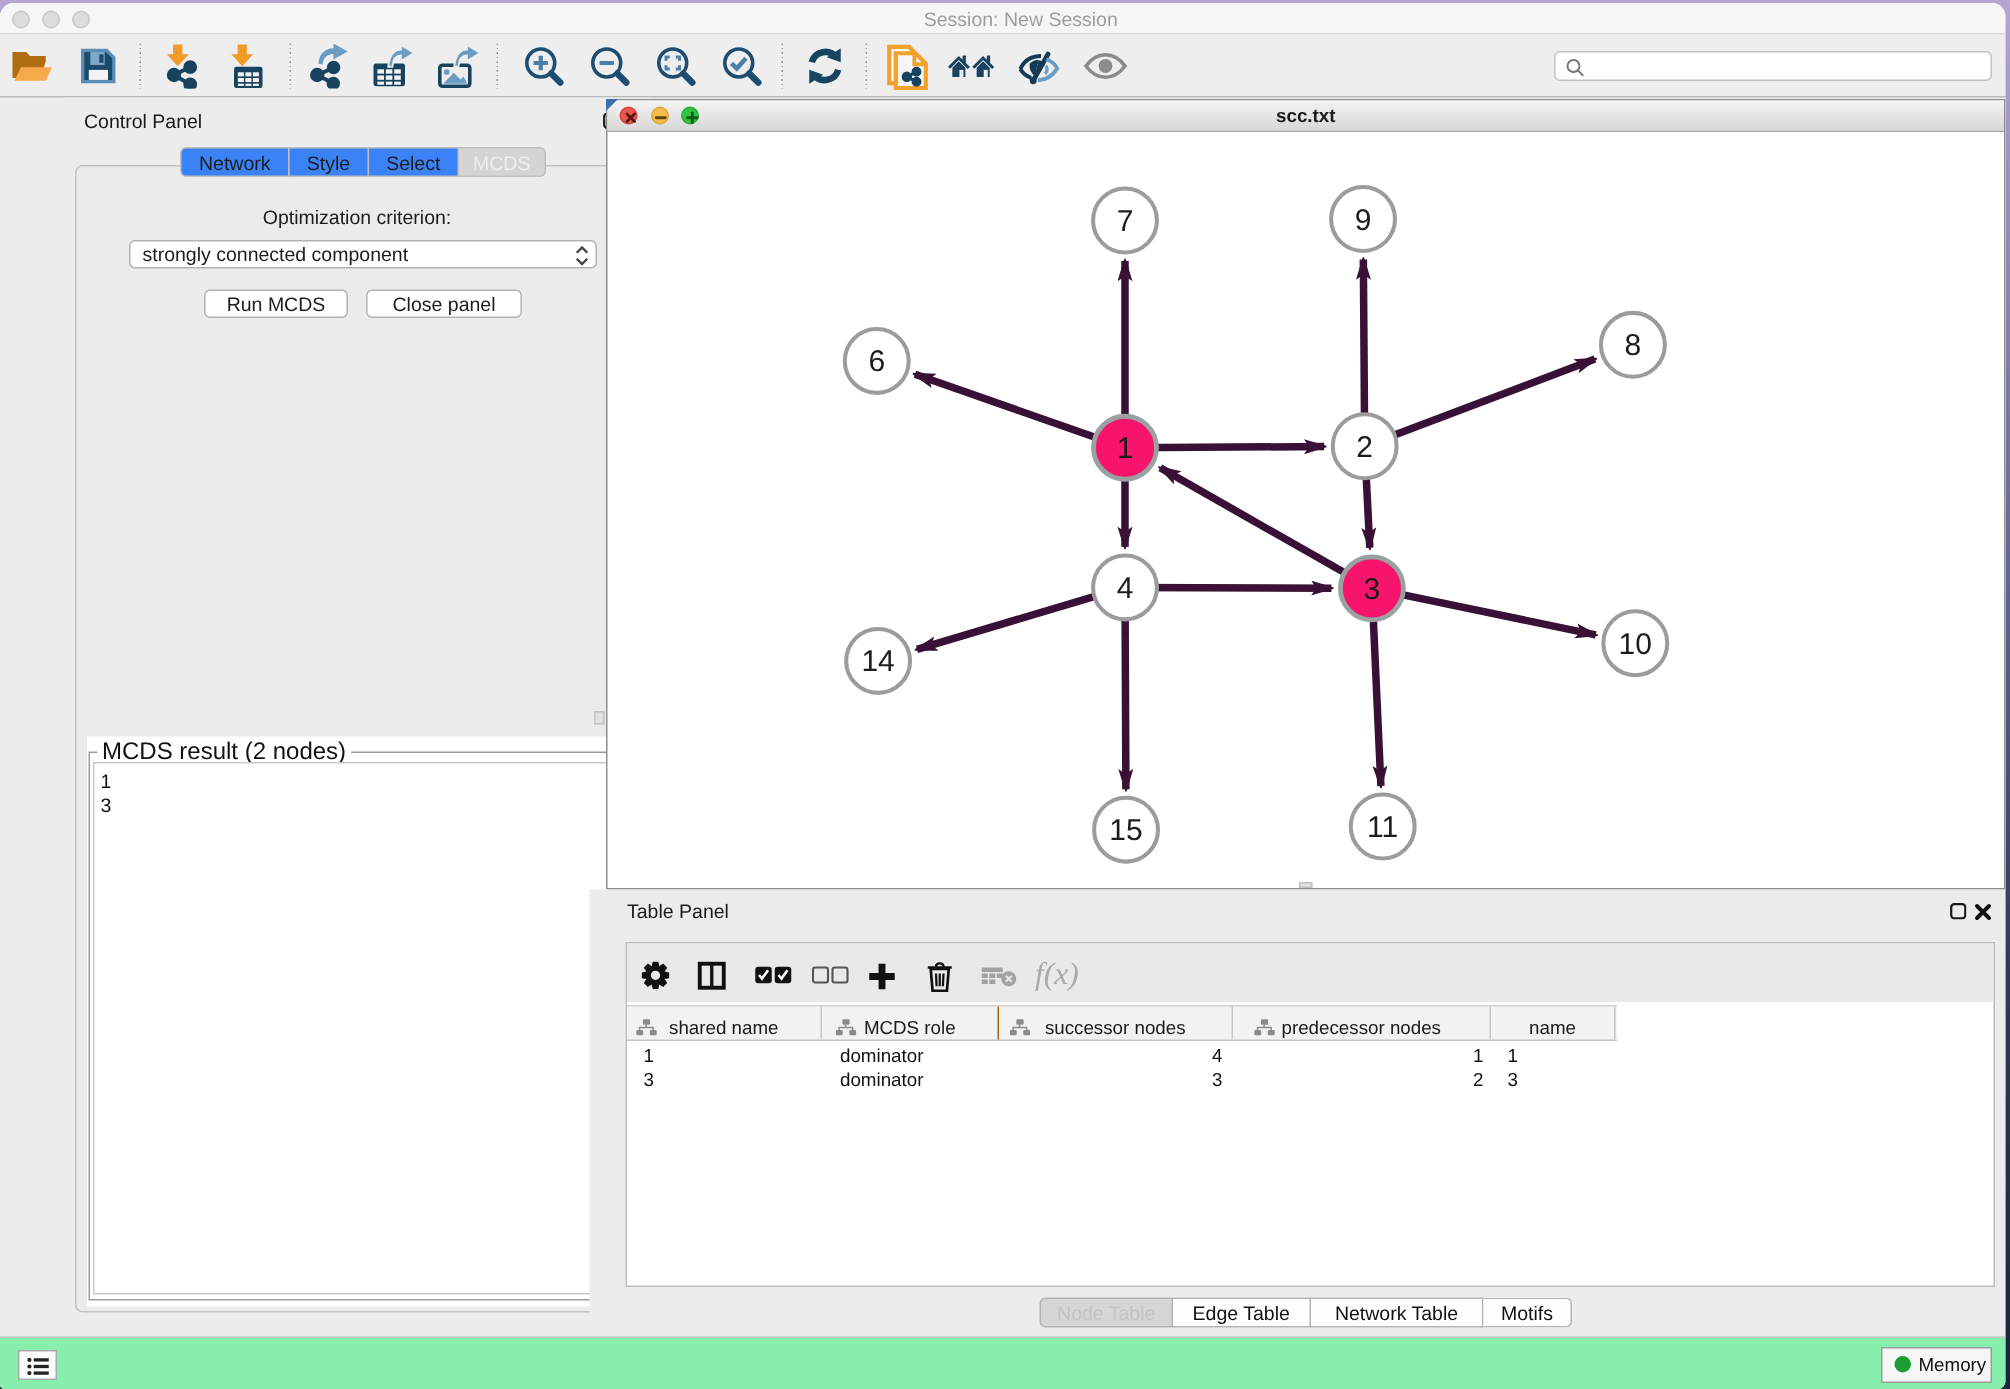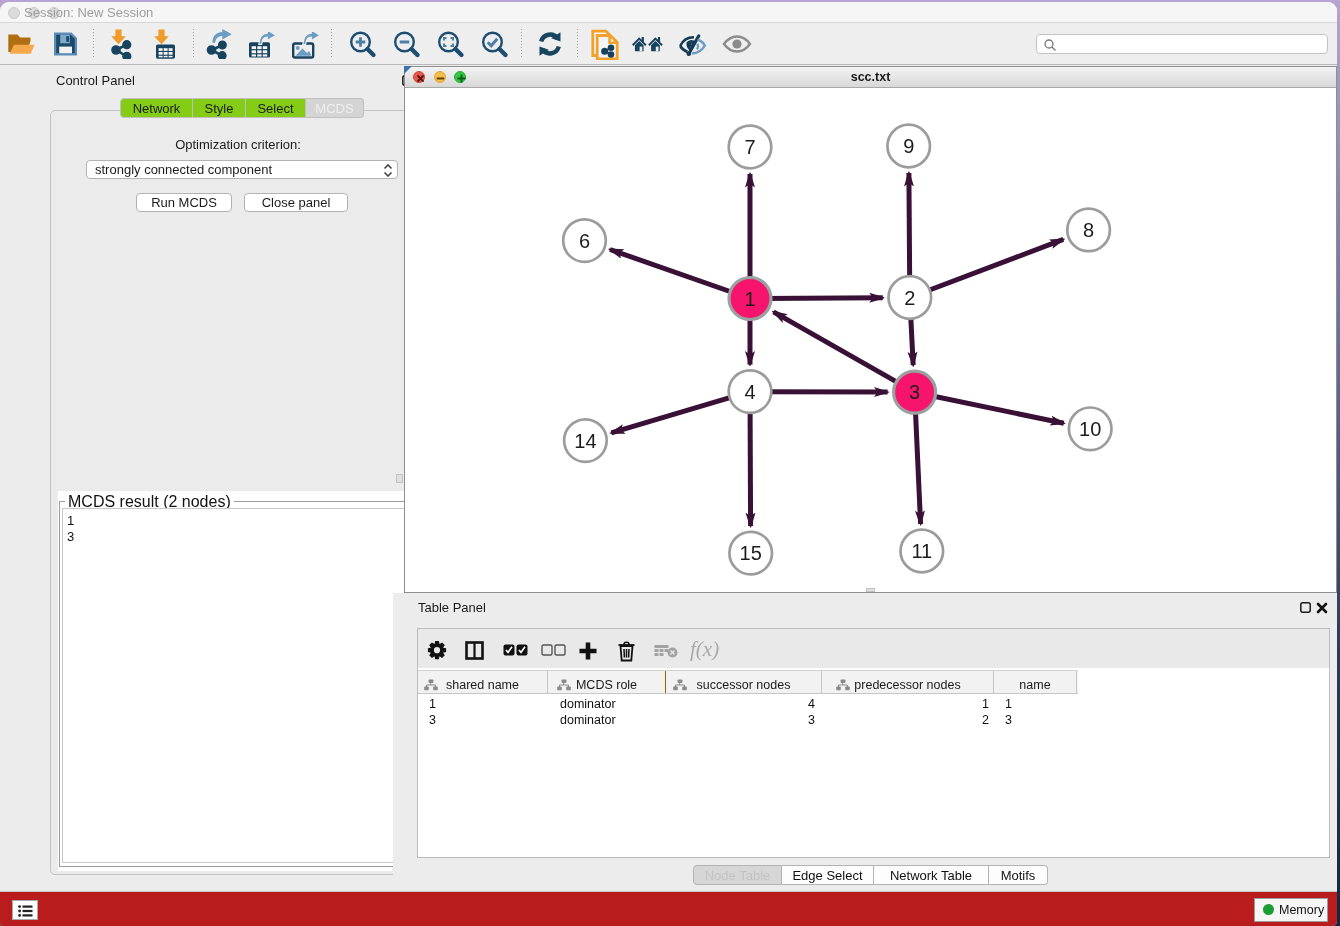--- a/index.html
+++ b/index.html
@@ -7,49 +7,49 @@
   body { font-family:"Liberation Sans", sans-serif;
          background:linear-gradient(180deg,#b7a4d2 0%,#9490bb 15%,#59618c 45%,#2e3a57 70%,#16263f 100%); }
   #win { position:absolute; left:0; top:2px; width:1337px; height:924px;
          background:#ececec; border-radius:9px 9px 5px 3px; overflow:hidden; }
   .abs { position:absolute; }
   
   #titlebar { left:0; top:0; width:100%; height:21px; background:#f6f6f6;
               border-bottom:1px solid #d8d8d8; }
   .tl { position:absolute; top:5px; width:12px; height:12px; border-radius:50%;
         background:#dcdcdc; border:1px solid #c9c9c9; }
-  #wintitle { position:absolute; top:0; left:0; width:100%; 
+  #wintitle { position:absolute; top:0; left:0; width:100%; text-align:center;
               font-size:13px; line-height:21px; color:#9d9d9d;padding-left:24px; }
   
   #toolbar { left:0; top:21px; width:100%; height:42px; background:#eeeeee;
              border-bottom:1px solid #b9b9b9; }
   .sep { position:absolute; top:6px; height:30px; width:1px;
          background-image:repeating-linear-gradient(180deg,#9a9a9a 0 1px,transparent 1px 3px); }
   .ticon { position:absolute; top:6px; width:30px; height:30px; }
   #searchbox { position:absolute; left:1036px; top:11px; width:292px; height:20px;
                background:#fff; border:1px solid #c2c2c2; border-radius:4px; }
   
   #cpanel { left:0; top:63px; width:392px; height:826px; background:#ececec;margin-left:42px; }
   #cpTitle { position:absolute; left:14px; top:8px; font-size:13px; color:#1a1a1a; }
-  .tab { position:absolute; top:33px; height:20px; background:#84cc16;
+  .tab { position:absolute; top:33px; height:20px; background:#3b82f6;
          border:1px solid #c0c0c0; font-size:13px; color:#1c1c1c; text-align:center;
          line-height:19px; }
   #cpBox { position:absolute; left:8px; top:45px; width:381px; height:765px;
            border:1px solid #c2c2c2; border-radius:5px; background:#ebebeb; }
   
   #netwin { left:404px; top:64px; width:933px; height:527px;
             border:1px solid #8f8f8f; background:#fff; }
   #nettitle { position:absolute; left:0; top:0; width:100%; height:21px;
               background:linear-gradient(180deg,#f3f3f3,#d8d8d8);
               border-bottom:1px solid #a8a8a8;font-weight:bold; }
   .tl2 { position:absolute; top:4px; width:12px; height:12px; border-radius:50%; }
   
   #tpanel { left:393px; top:591px; width:944px; height:298px; background:#ececec; }
   
-  #statusbar { left:0; top:889px; width:100%; height:35px; background:#b91c1c;
+  #statusbar { left:0; top:889px; width:100%; height:35px; background:#86efac;
                border-top:1px solid #c6c6c6; }
   .btab { position:absolute; top:272px; height:20px; background:#fdfdfd;
           border:1px solid #b3b3b3; font-size:13px; color:#111;
           text-align:center; line-height:19px; }
   .treeic { position:absolute; top:8px; width:14px; height:12px; }
 </style>
 </head>
 <body>
 <div id="win">
   <div class="abs" id="titlebar">
@@ -435,21 +435,21 @@
       <div style="position:absolute; left:0; top:83px; width:692px; height:16px; font-size:12.5px; color:#111;">
         <span style="position:absolute;left:11px;top:1px;">3</span>
         <span style="position:absolute;left:142px;top:1px;">dominator</span>
         <span style="position:absolute;left:248px;top:1px;width:149px;text-align:right;">3</span>
         <span style="position:absolute;left:404px;top:1px;width:167px;text-align:right;">2</span>
         <span style="position:absolute;left:587px;top:1px;">3</span>
       </div>
     </div>
 
     <div class="btab" style="left:300px; width:89px; border-radius:4px 0 0 4px; background:#d6d6d6; color:#c3c3c3;">Node Table</div>
-    <div class="btab" style="left:389px; width:92px; border-left:none;">Edge Select</div>
+    <div class="btab" style="left:389px; width:92px; border-left:none;">Edge Table</div>
     <div class="btab" style="left:481px; width:115px; border-left:none;">Network Table</div>
     <div class="btab" style="left:596px; width:59px; border-left:none; border-radius:0 4px 4px 0;">Motifs</div>
   </div>
 
   <div class="abs" style="left:396px; top:472px; width:7px; height:9px; background:#e0e0e0; border:1px solid #c2c2c2;"></div>
   <div class="abs" style="left:866px; top:586px; width:9px; height:4px; background:#e0e0e0; border:1px solid #c2c2c2;"></div>
   <div class="abs" id="statusbar">
     <div style="position:absolute; left:12px; top:8px; width:26px; height:20px; background:#fdfdfd; border:1px solid #ababab;">
       <svg style="position:absolute;left:5px;top:4px;width:15px;height:12px;" viewBox="0 0 15 12">
         <g fill="#222">

